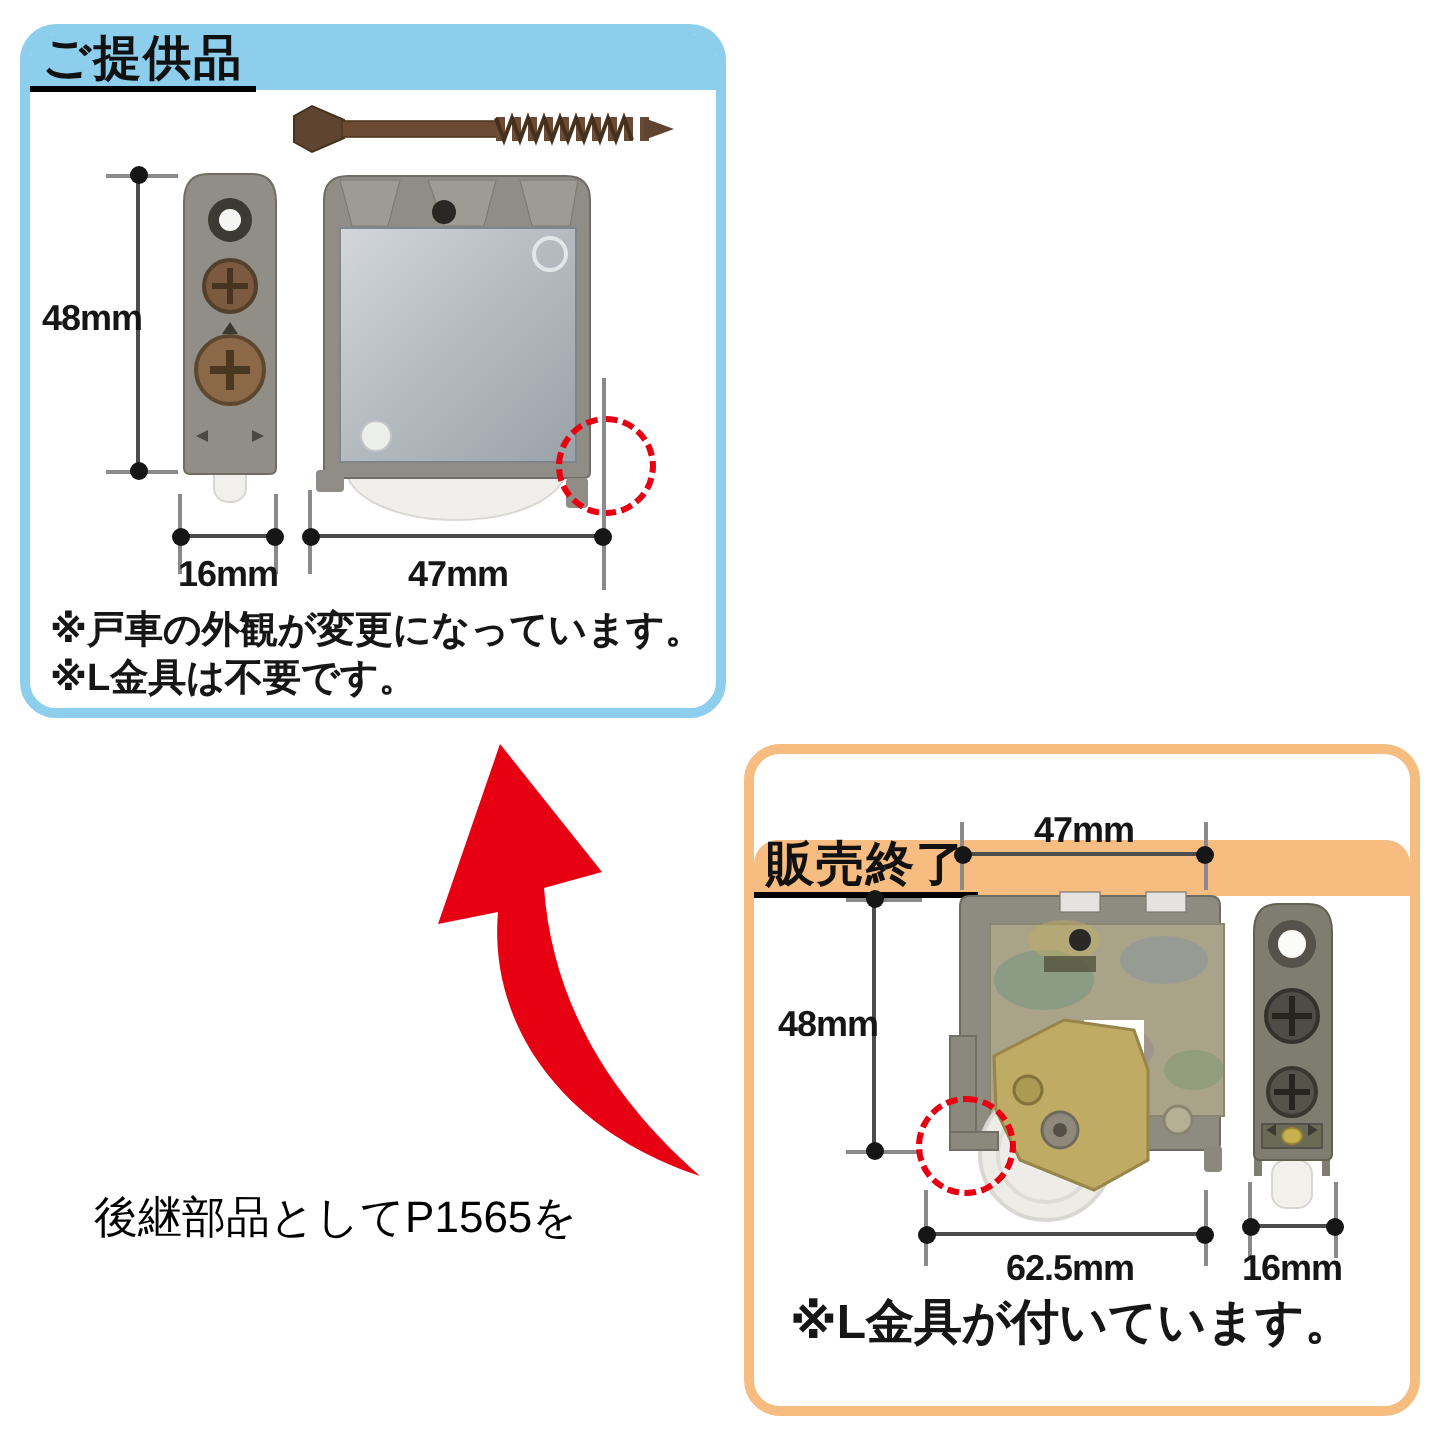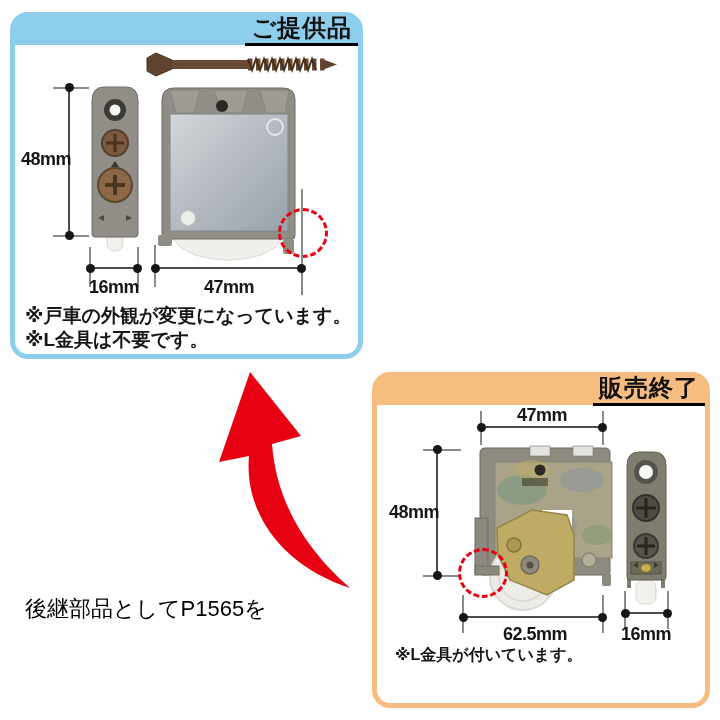--- a/index.html
+++ b/index.html
@@ -5,47 +5,46 @@
   html,body { margin:0; padding:0; background:#ffffff; }
   .stage {
     position:relative; width:720px; height:720px; background:#ffffff;
     font-family:"Liberation Sans","DejaVu Sans",sans-serif; color:#161616;
     overflow:hidden;
   }
   .panel { position:absolute; background:#ffffff; border-radius:18px; box-sizing:border-box; }
   .panel-new { left:10px; top:12px; width:353px; height:347px; border:5px solid #8DCEEC; }
   .panel-old { left:372px; top:372px; width:338px; height:336px; border:5px solid #F6BC80; }
   .phead {
-    position:relative; height:28px; display:flex; justify-content:flex-end; align-items:flex-start;
+    position:relative; height:28px; display:flex; justify-content:flex-start; align-items:flex-start;
     border-radius:12px 12px 0 0;
-    font-family:Liberation Mono, monospace;
   }
   .phead-new { background:#8DCEEC; }
-  .phead-old { background:#F6BC80; }
+  .phead-old { background:#F6BC80;margin-top:43px; }
   .ptitle {
     font-size:24px; font-weight:700; line-height:26px; color:#111;
     border-bottom:3px solid #000; padding:0 6px 0 6px; letter-spacing:1px; white-space:nowrap;
   }
   
   .dl { position:absolute; background:#4c4c4c; }
   .dd { position:absolute; width:9px; height:9px; background:#161616; border-radius:50%; }
   .dt { position:absolute; background:#8a8a8a; }
   .dlabel {
     position:absolute; font-size:18px; font-weight:600; color:#161616;
     text-align:center; letter-spacing:-0.5px; white-space:nowrap;
   }
   .note { position:absolute; font-weight:600; font-size:19px; line-height:23px; color:#161616; white-space:nowrap; }
   .hcircle { position:absolute; border:3px dashed #E60012; border-radius:50%; box-sizing:border-box; }
   .partimg { position:absolute; }
   .footnote {
     position:absolute; left:25px; top:592px; font-size:22px; line-height:34px;
     color:#000; white-space:nowrap; font-weight:500;
   }
-  .footnote .indent { }
-  .old-note { position:absolute; font-weight:600; font-size:16px; color:#161616; white-space:nowrap; }
+  .footnote .indent { margin-left:22px; }
+  .old-note { position:absolute; font-weight:600; font-size:24px; color:#161616; white-space:nowrap; }
   .old-code { color:#E60012; font-weight:700; }
   .arrow-wrap { position:absolute; left:188px; top:366px; width:178px; height:228px; }
 </style>
 </head>
 <body>
 
 <div class="stage">
 
   <div class="panel panel-new">
     <div class="phead phead-new">

